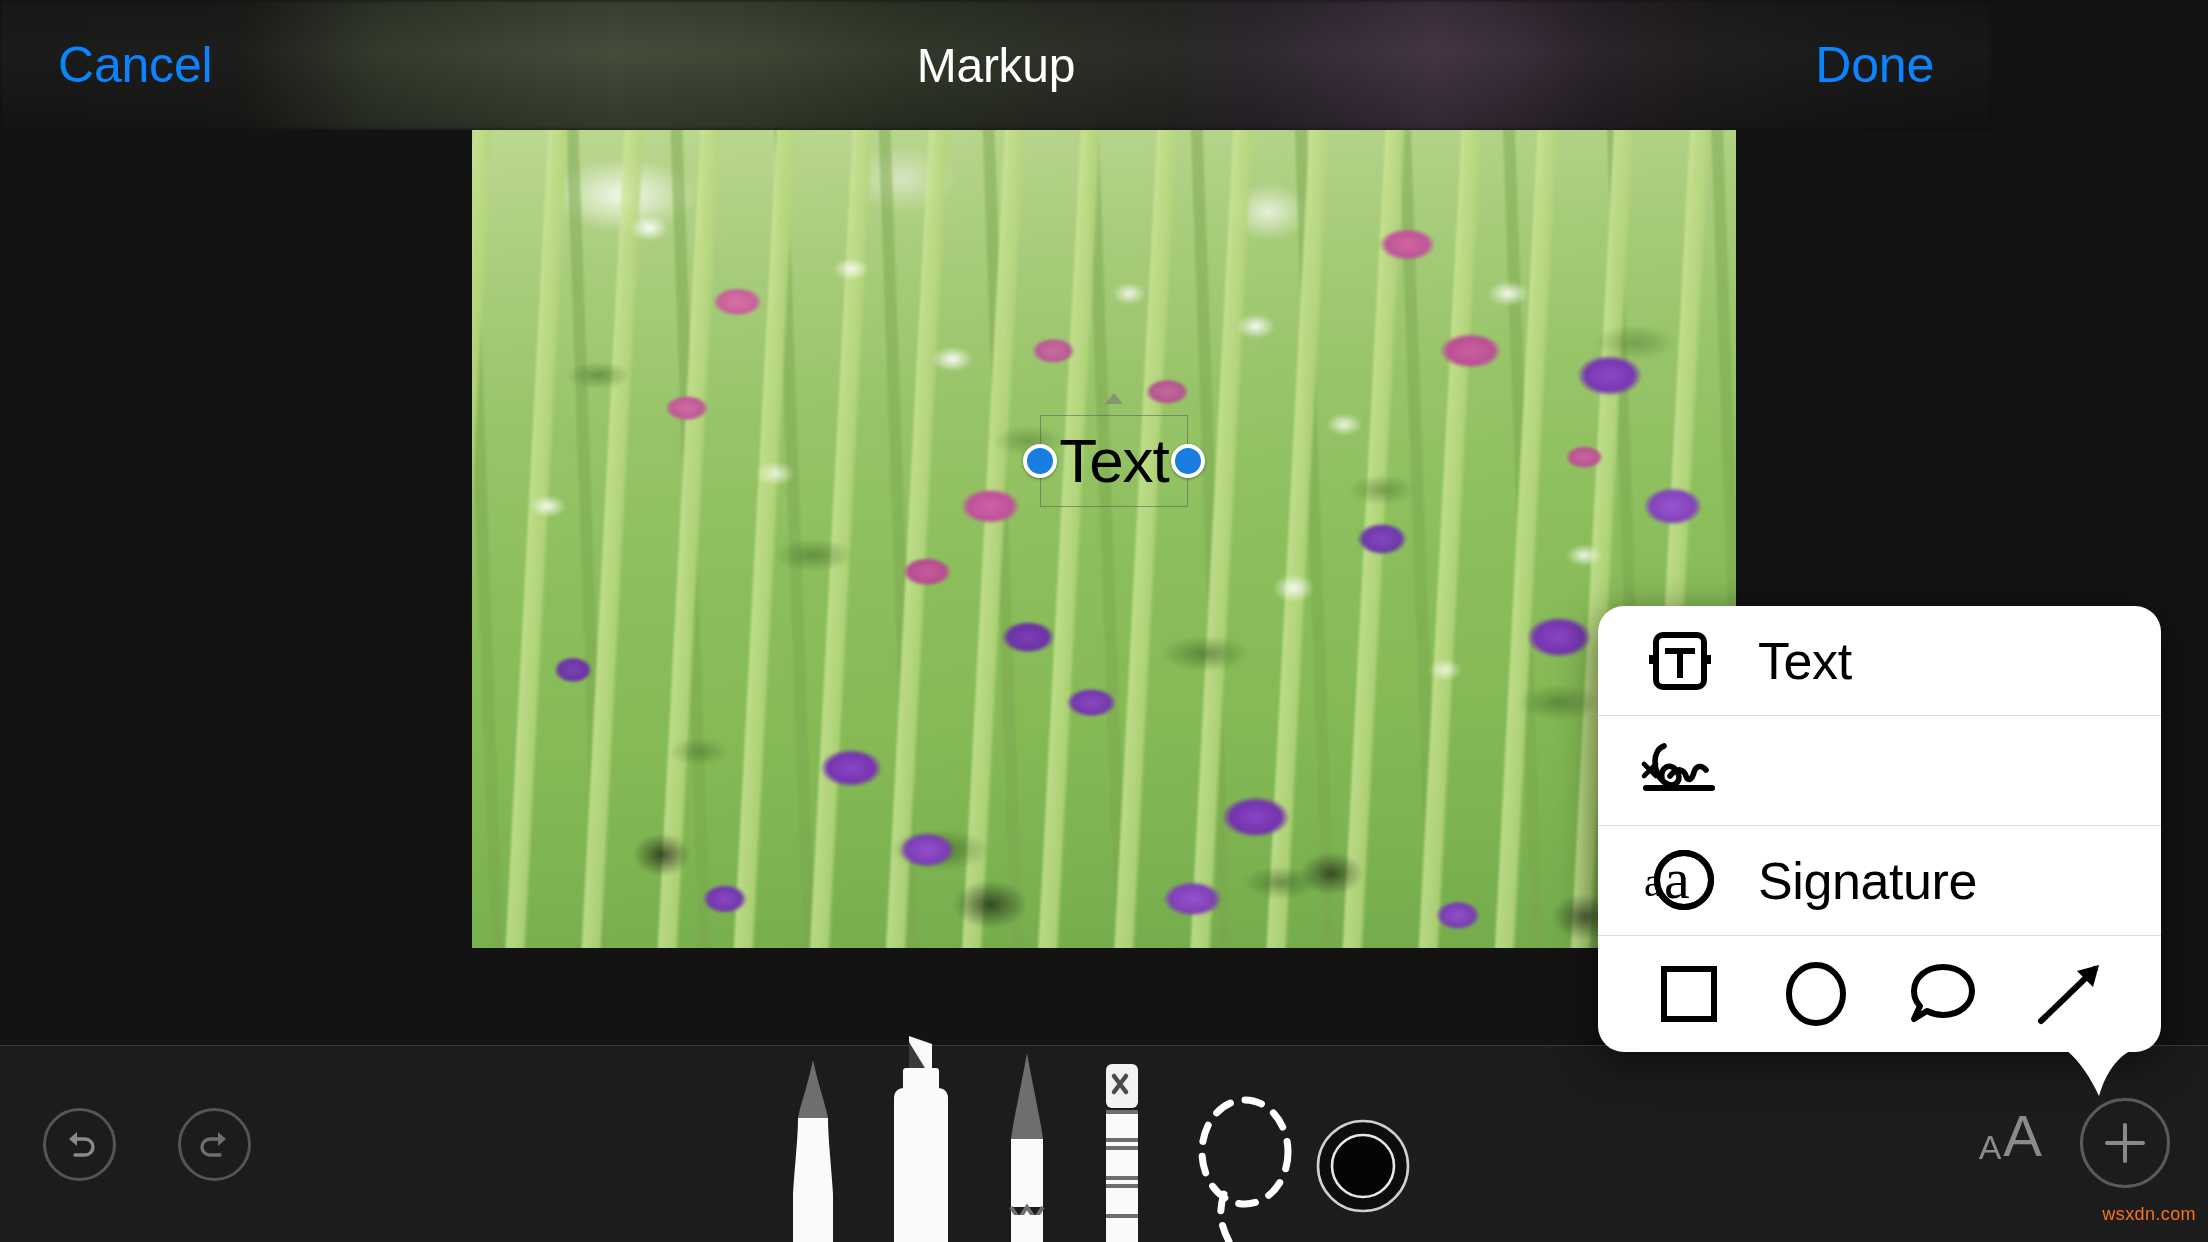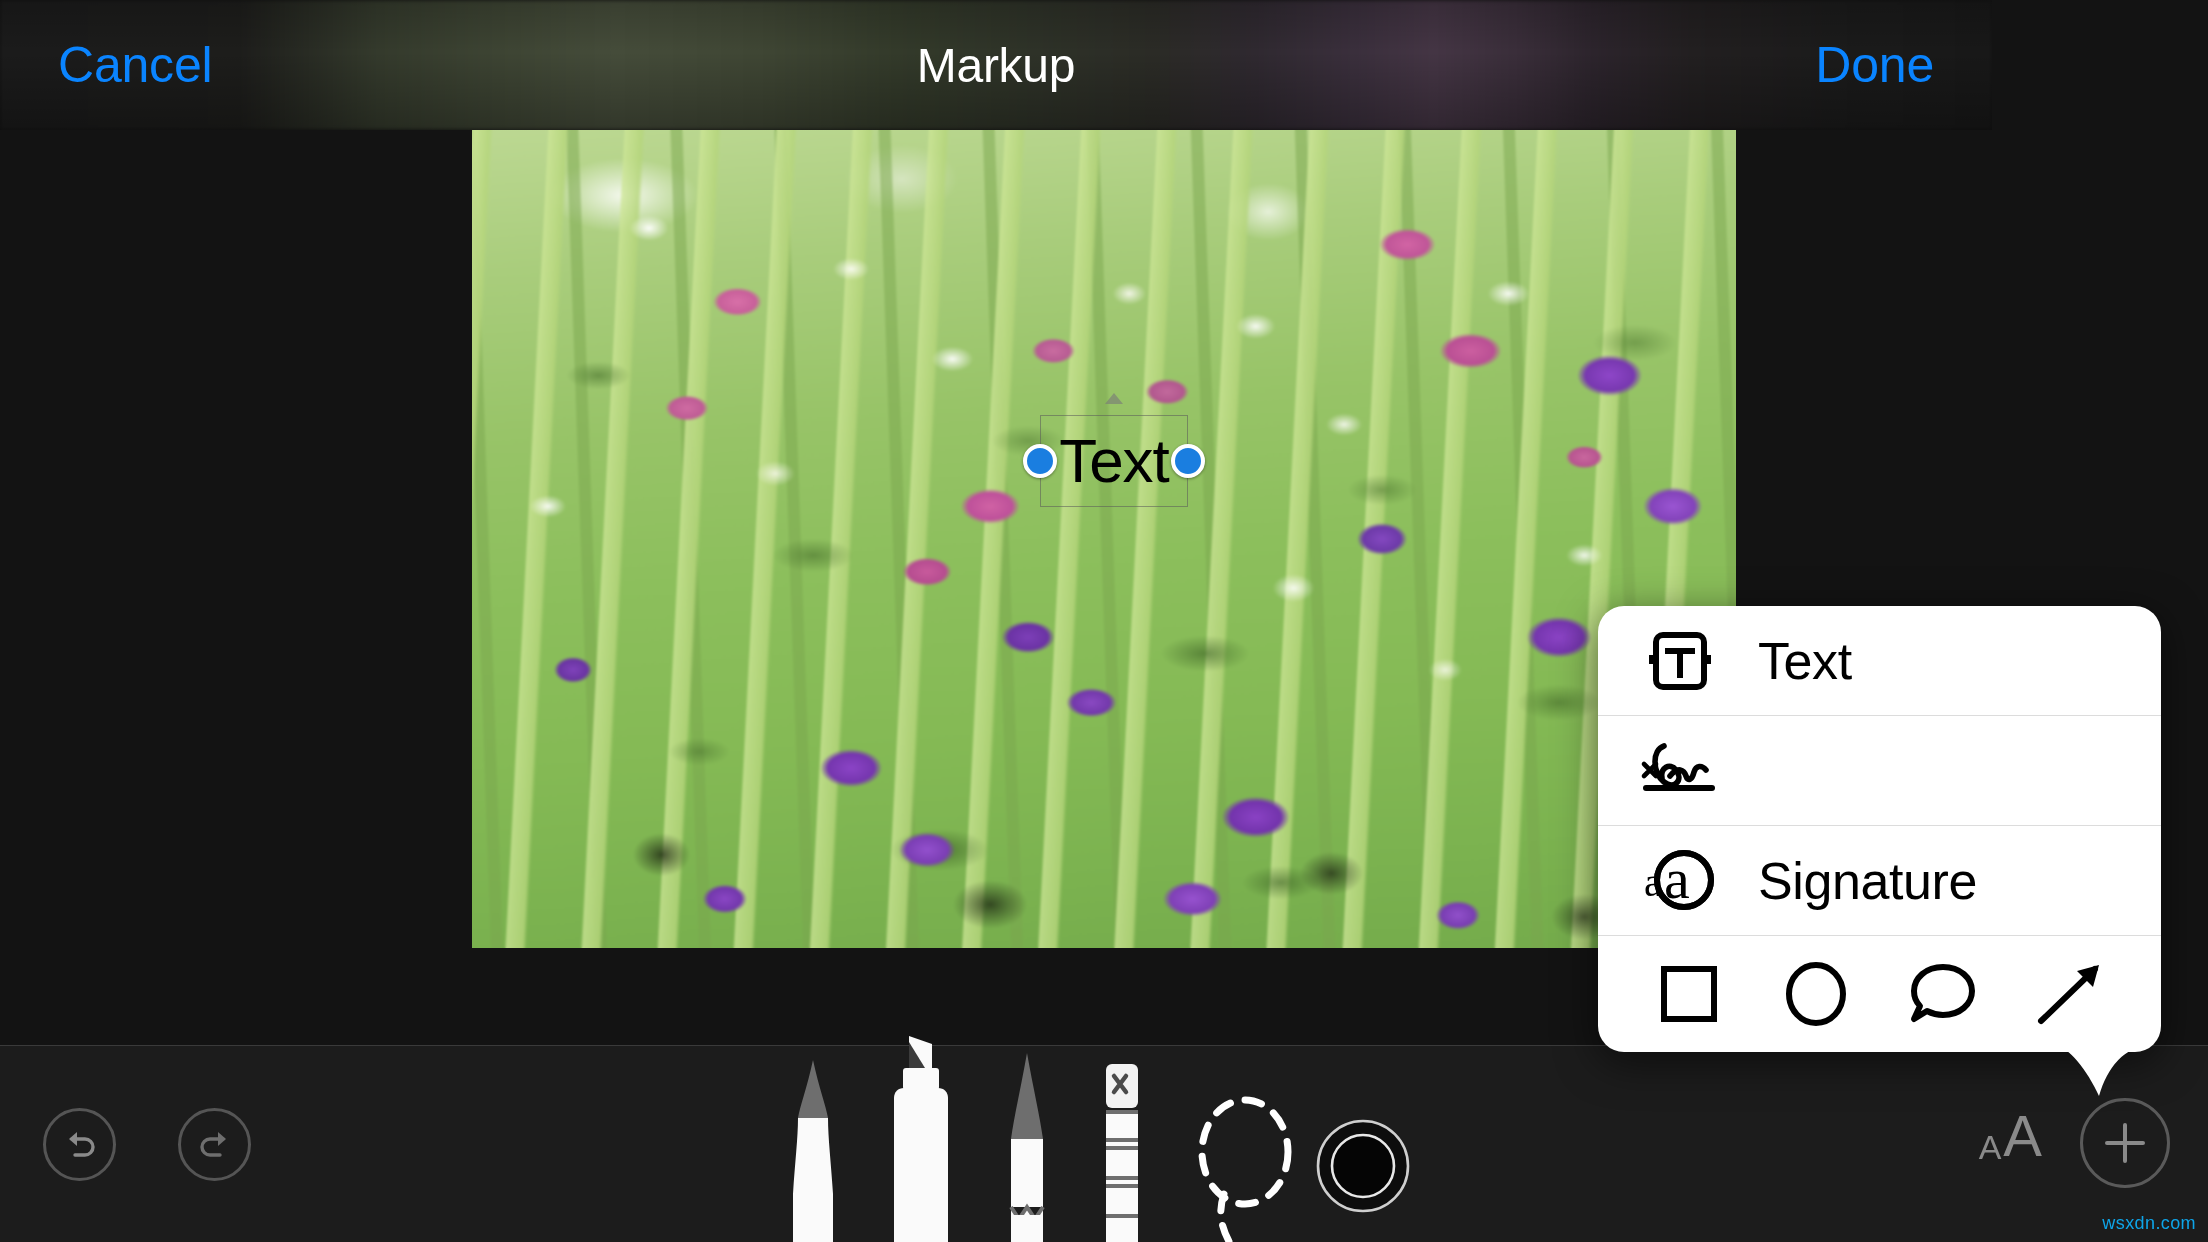--- a/index.html
+++ b/index.html
@@ -259,22 +259,22 @@
     width:90px; height:90px; border-radius:50%;
     border:3px solid #5a5a5a; background:none; cursor:pointer;
   }
   #add-button .plus-h, #add-button .plus-v{
     position:absolute; background:#8a8a8a; border-radius:2px;
   }
   #add-button .plus-h{ left:22px; right:22px; top:50%; height:4px; margin-top:-2px; }
   #add-button .plus-v{ top:22px; bottom:22px; left:50%; width:4px; margin-left:-2px; }
 
   #watermark{
-    position:absolute; right:12px; bottom:8px;
-    font-size:18px; color:#0ea5e9; letter-spacing:.4px;
+    position:absolute; right:12px; bottom:17px;
+    font-size:18px; color:#f97316; letter-spacing:.4px;
     user-select:none;
   }
 
   
   #markup-popover{
     position:absolute;
     left:1598px; top:606px;
     width:563px; height:446px;
     background:#fff;
     border-radius:26px;

